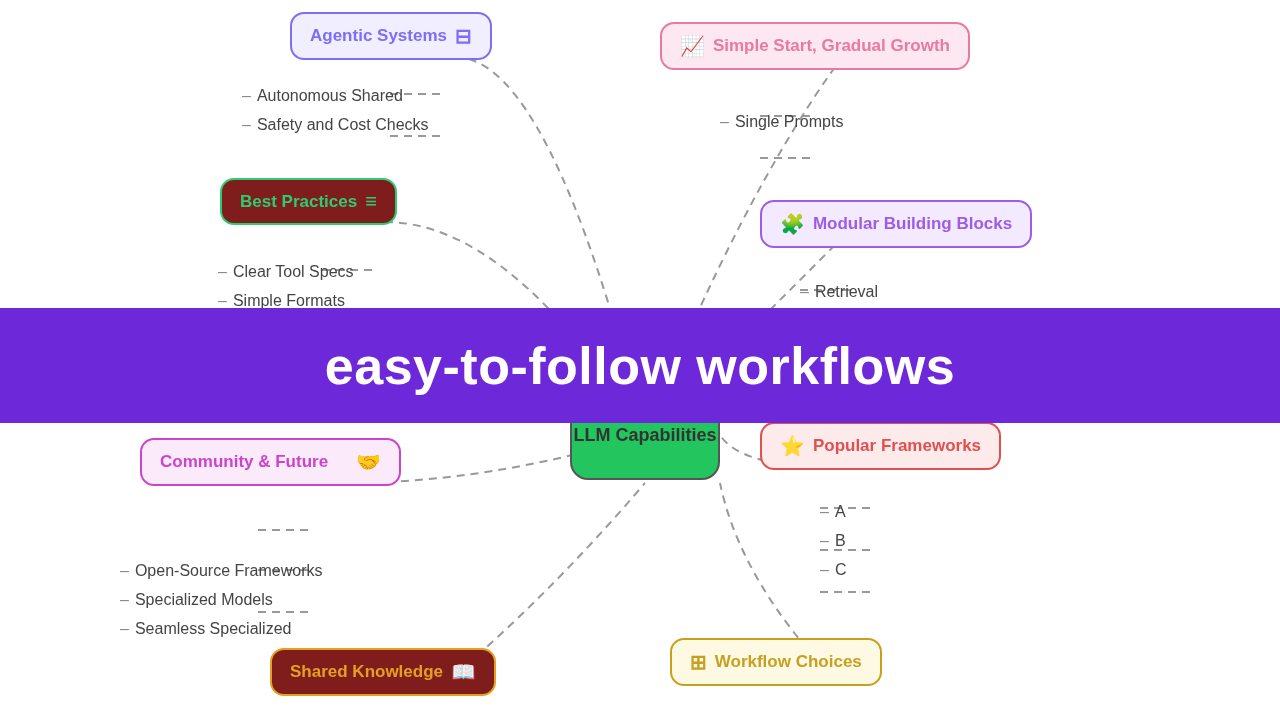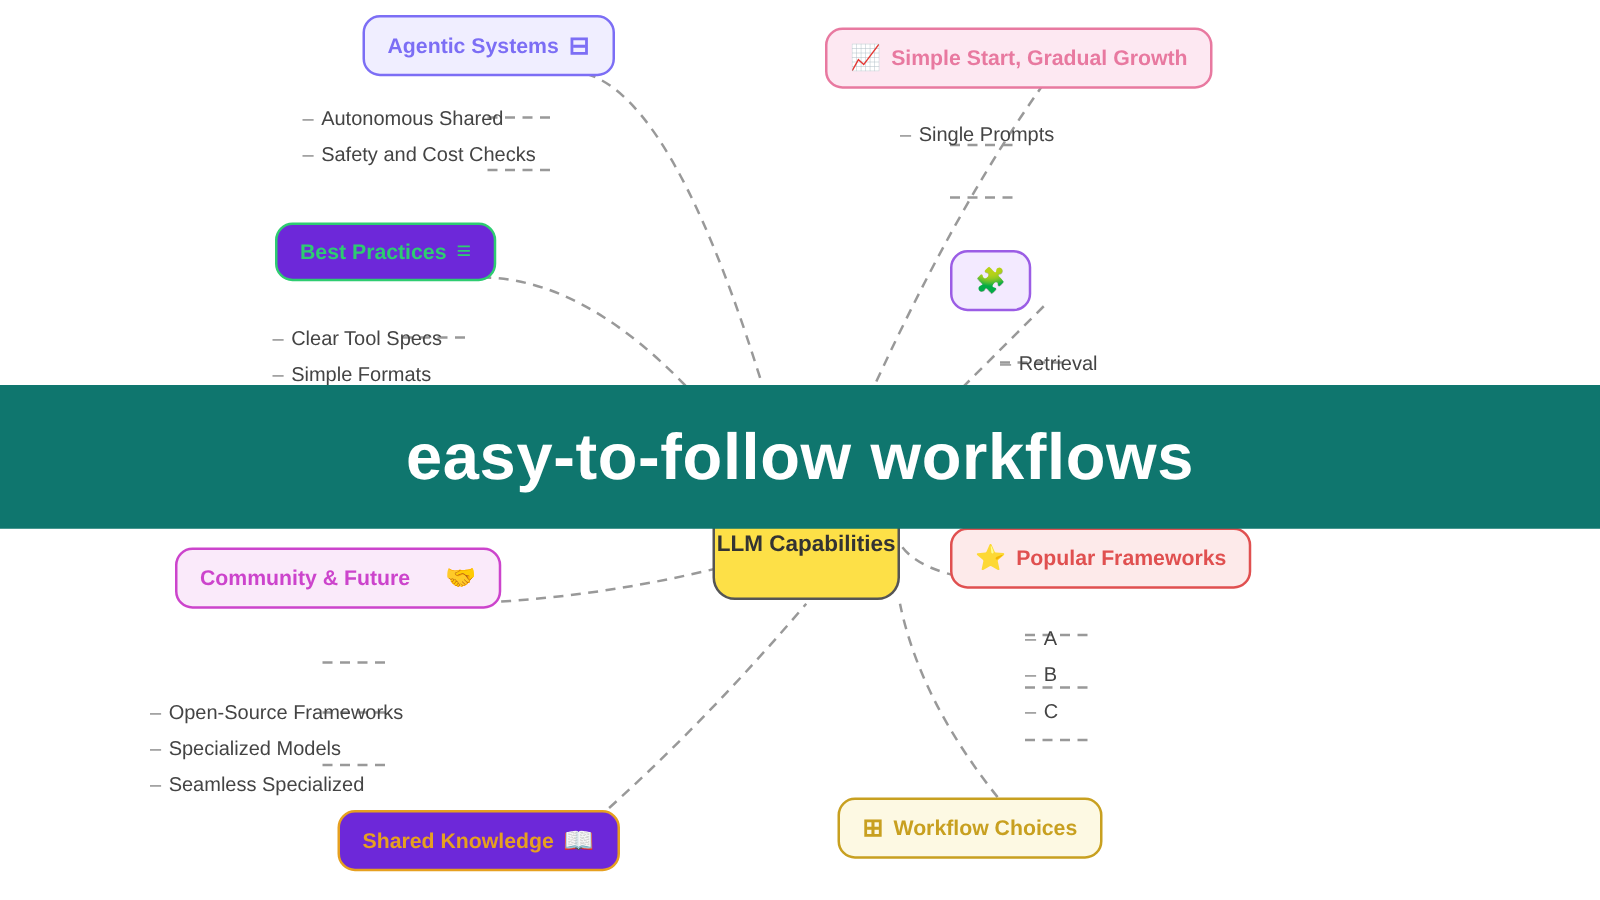--- a/index.html
+++ b/index.html
@@ -36,21 +36,21 @@
       height: 90px;
       border: 2.5px solid #555;
       border-radius: 18px;
       display: flex;
       align-items: center;
       justify-content: center;
       text-align: center;
       font-size: 18px;
       font-weight: 600;
       color: #333;
-      background: #fde047;
+      background: #22c55e;
       z-index: 10;
     }
 
     
     .node-box {
       position: absolute;
       border-radius: 14px;
       border: 2.5px solid;
       display: flex;
       align-items: center;
@@ -66,34 +66,34 @@
     .node-agentic {
       left: 290px; top: 12px;
       border-color: #7c6ef5;
       color: #7c6ef5;
       background: #f0eeff;
     }
     .node-best-practices {
       left: 220px; top: 178px;
       border-color: #2ecc71;
       color: #2ecc71;
-      background: #6d28d9;
+      background: #7f1d1d;
     }
     .node-community {
       left: 140px; top: 438px;
       border-color: #cc44cc;
       color: #cc44cc;
       background: #faeafa;
       gap: 28px;
     }
     .node-shared {
       left: 270px; top: 648px;
       border-color: #e6a020;
       color: #e6a020;
-      background: #6d28d9;
+      background: #7f1d1d;
     }
     .node-simple-start {
       left: 660px; top: 22px;
       border-color: #e879a0;
       color: #e879a0;
       background: #fde8f2;
     }
     .node-modular {
       left: 760px; top: 200px;
       border-color: #9b5de5;
@@ -134,32 +134,32 @@
     }
     .sub-item::before {
       content: '–';
       color: #888;
     }
 
     
     .subs-agentic { left: 242px; top: 82px; }
     .subs-best { left: 218px; top: 258px; }
     .subs-community { left: 120px; top: 520px; margin-top: 37px; }
-    .subs-simple { left: 720px; top: 95px; }
+    .subs-simple { left: 720px; top: 108px; }
     .subs-modular { left: 800px; top: 278px; }
     .subs-popular { left: 820px; top: 498px; }
 
     
     .banner {
       position: absolute;
       top: 308px;
       left: 0;
       width: 1280px;
       height: 115px;
-      background: #0f766e;
+      background: #6d28d9;
       display: flex;
       align-items: center;
       justify-content: center;
       z-index: 20;
     }
 
     .banner-text {
       color: #ffffff;
       font-size: 52px;
       font-weight: 700;
@@ -256,20 +256,21 @@
   <div class="node-box node-simple-start">
     <span class="node-icon">📈</span>
     <span>Simple Start, Gradual Growth</span>
   </div>
   <div class="sub-items subs-simple">
     <div class="sub-item">Single Prompts</div>
   </div>
 
   <div class="node-box node-modular">
     <span class="node-icon">🧩</span>
+    <span>Modular Building Blocks</span>
   </div>
   <div class="sub-items subs-modular">
     <div class="sub-item">Retrieval</div>
   </div>
 
   <div class="node-box node-popular">
     <span class="node-icon">⭐</span>
     <span>Popular Frameworks</span>
   </div>
   <div class="sub-items subs-popular">

